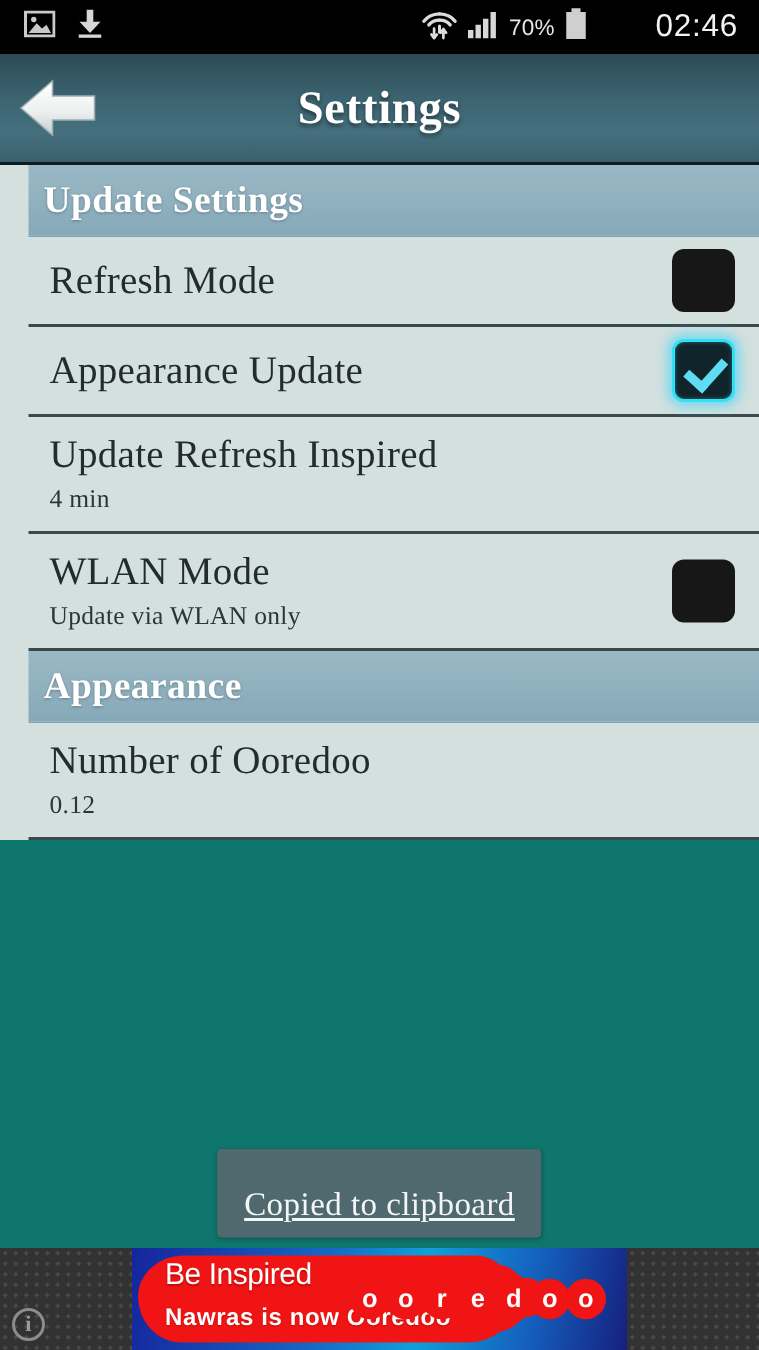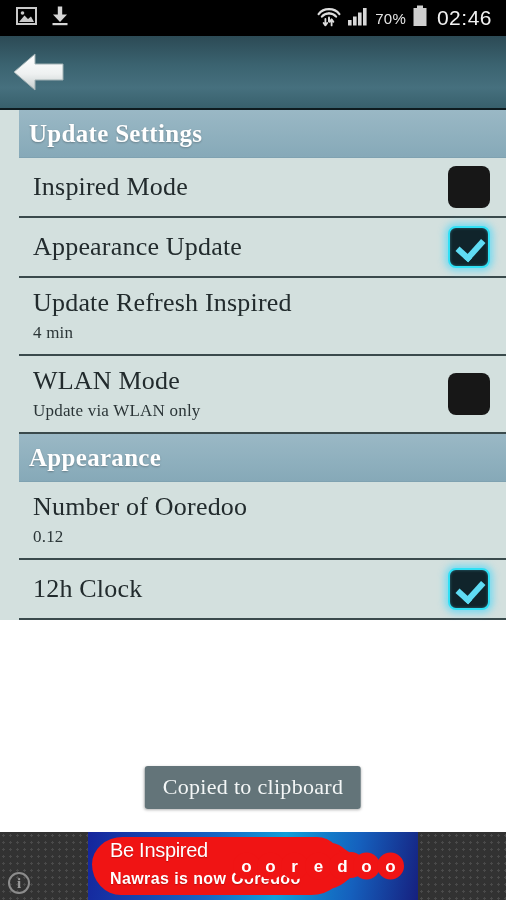--- a/index.html
+++ b/index.html
@@ -12,21 +12,21 @@
     width: 506px;
     height: 900px;
     font-family: "Liberation Serif", serif;
     overflow: hidden;
     position: relative;
   }
   #phone {
     position: relative;
     width: 506px;
     height: 900px;
-    background: #ffffff;
+    background: #0f766e;
     overflow: hidden;
   }
 
   
   .statusbar {
     height: 36px;
     background: #000;
     display: flex;
     align-items: center;
     padding: 0 8px;
@@ -47,20 +47,21 @@
     font-family: "Liberation Sans", sans-serif;
     font-size: 15px;
     letter-spacing: .2px;
   }
   .sb-clock {
     color: #f2f2f2;
     font-family: "Liberation Sans", sans-serif;
     font-size: 21px;
     letter-spacing: .5px;
     padding-left: 3px;
+    margin-left: 36px;
   }
 
   
   .titlebar {
     height: 72px;
     background: linear-gradient(180deg, #2c4a55 0%, #3b6370 40%, #46707e 72%, #38606c 100%);
     position: relative;
     display: flex;
     align-items: center;
     border-bottom: 2px solid #0e1b1f;
@@ -161,25 +162,26 @@
 
   
   .toast {
     position: absolute;
     left: 50%;
     transform: translateX(-50%);
     top: 766px;
     background: rgba(86,104,110,.92);
     color: #f3f6f6;
     font-size: 22px;
-    padding: 8px 18px 9px 18px;
+    padding: 24px 18px 9px 18px;
     border-radius: 3px;
     letter-spacing: .3px;
     box-shadow: 0 1px 3px rgba(0,0,0,.3);
     white-space: nowrap;
+    text-decoration: underline;
   }
 
   
   .ad {
     position: absolute;
     left: 0;
     bottom: 0;
     width: 506px;
     height: 68px;
     background: #2b2b2b;
@@ -349,31 +351,32 @@
         <defs>
           <linearGradient id="arrowg" x1="0" y1="0" x2="0" y2="1">
             <stop offset="0%" stop-color="#ffffff"></stop>
             <stop offset="55%" stop-color="#eef1f1"></stop>
             <stop offset="100%" stop-color="#c5cdcd"></stop>
           </linearGradient>
         </defs>
         <path d="M3 23 L24 5 L24 15 L52 15 L52 31 L24 31 L24 41 Z" fill="url(#arrowg)" stroke="#9fb0b3" stroke-width="1"></path>
       </svg>
     </div>
+    <div class="title-text">Settings</div>
   </div>
 
   <div class="list">
 
     <div class="section-header">
       <span>Update Settings</span>
     </div>
 
     <div class="row">
       <div class="row-texts">
-        <div class="row-title">Inspired Mode</div>
+        <div class="row-title">Refresh Mode</div>
       </div>
       <div class="cbox"></div>
     </div>
 
     <div class="row">
       <div class="row-texts">
         <div class="row-title">Appearance Update</div>
       </div>
       <div class="cbox checked"></div>
     </div>
@@ -397,26 +400,20 @@
       <span>Appearance</span>
     </div>
 
     <div class="row tall">
       <div class="row-texts">
         <div class="row-title">Number of Ooredoo</div>
         <div class="row-sub">0.12</div>
       </div>
     </div>
 
-    <div class="row">
-      <div class="row-texts">
-        <div class="row-title">12h Clock</div>
-      </div>
-      <div class="cbox checked"></div>
-    </div>
 
   </div>
 
   <div class="toast">Copied to clipboard</div>
 
   <div class="ad">
     <div class="ad-texture left"></div>
     <div class="ad-texture right"></div>
     <div class="ad-core">
       <div class="ad-blob"></div>

